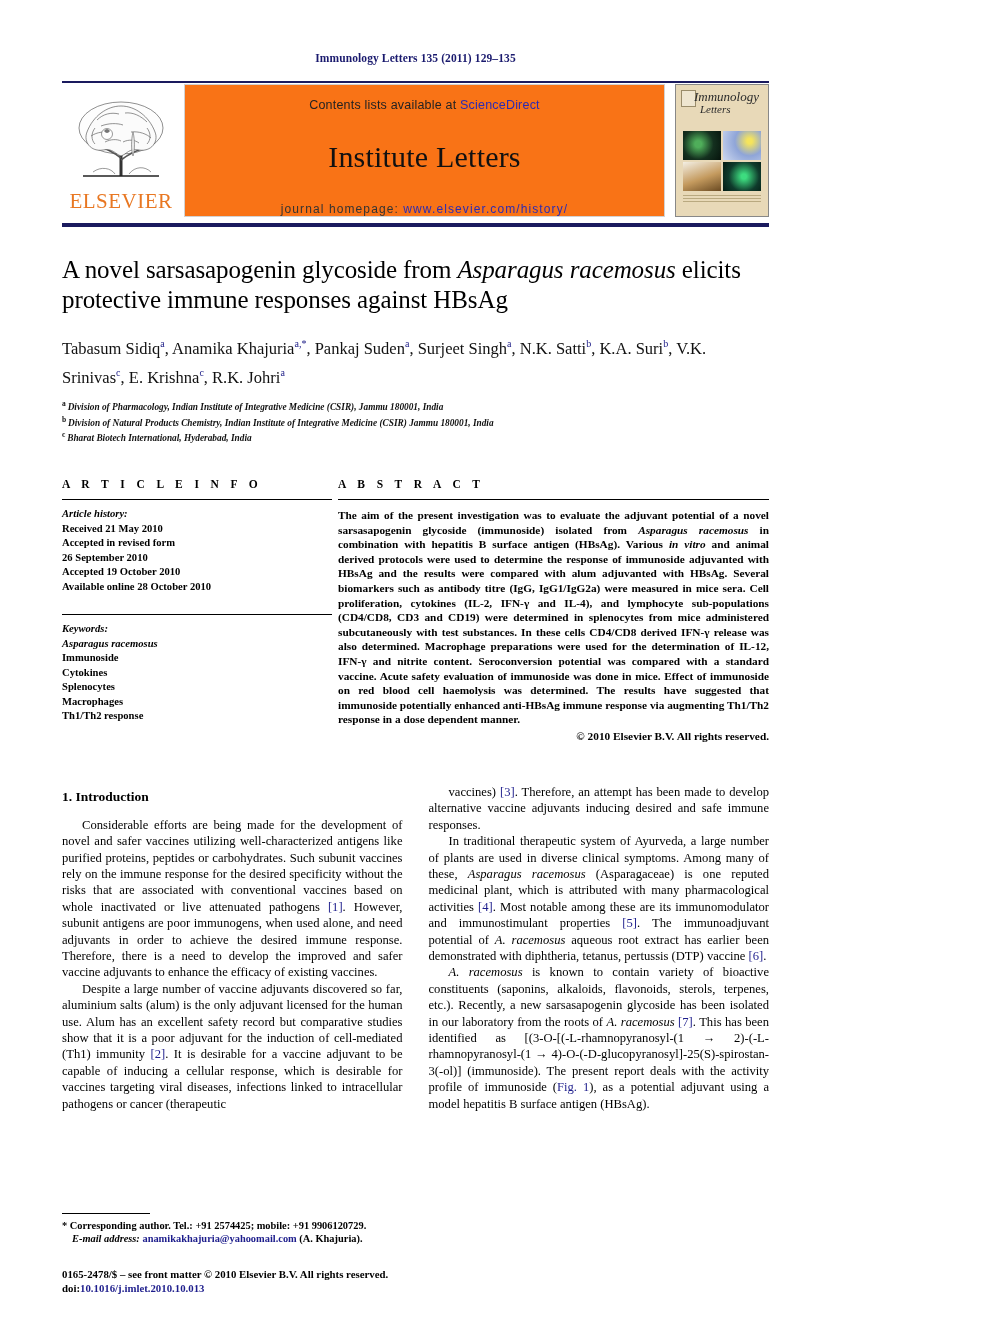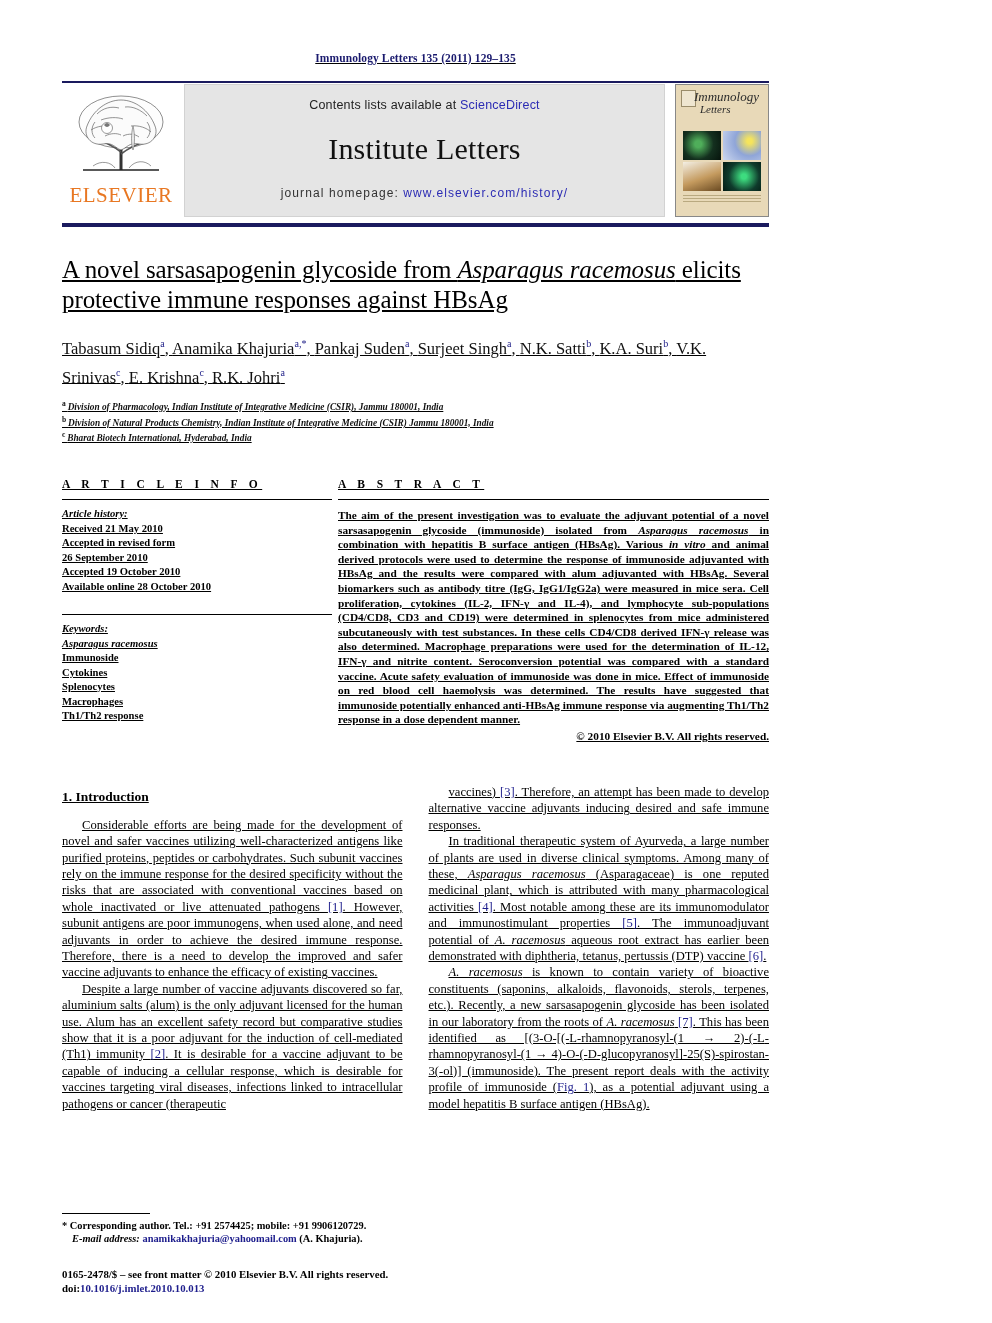--- a/index.html
+++ b/index.html
@@ -14,21 +14,20 @@
     color: #000000;
     position: relative;
     overflow: hidden;
   }
   .page {
     width: 831px;
     height: 1323px;
     position: relative;
     box-sizing: border-box;
     padding: 0 62px;
-    text-decoration: underline;
   }
 
   
   .runhead {
     text-align: center;
     font-size: 11.5px;
     color: #1a1a6e;
     font-weight: bold;
     padding-top: 52px;
     letter-spacing: .1px;
@@ -51,41 +50,41 @@
     display: flex;
     align-items: stretch;
   }
   .elsevier-logo {
     width: 118px;
     flex: 0 0 118px;
     display: flex;
     flex-direction: column;
     align-items: center;
     justify-content: flex-start;
-    padding-top: 8px;
+    padding-top: 14px;
   }
   .tree-svg { display:block; }
   .elsevier-word {
     font-family: "Liberation Serif", serif;
     color: #E87722;
     font-size: 21px;
     letter-spacing: .5px;
     margin-top: 1px;
     line-height: 1;
   }
   .mast-center {
     flex: 1 1 auto;
-    background: #e5e5e5;
+    background: #f97316;
     margin: 0 10px 0 4px;
     border: 1px solid #d2d2d2;
     display: flex;
     flex-direction: column;
     align-items: center;
     justify-content: space-between;
-    padding: 13px 0 16px 0;
+    padding: 13px 0 0 0;
     box-sizing: border-box;
   }
   .contents-line {
     font-family: "Liberation Sans", sans-serif;
     font-size: 12.5px;
     color: #222;
     letter-spacing: .2px;
   }
   .sd-link { color: #2b2bb4; }
   .journal-name {

